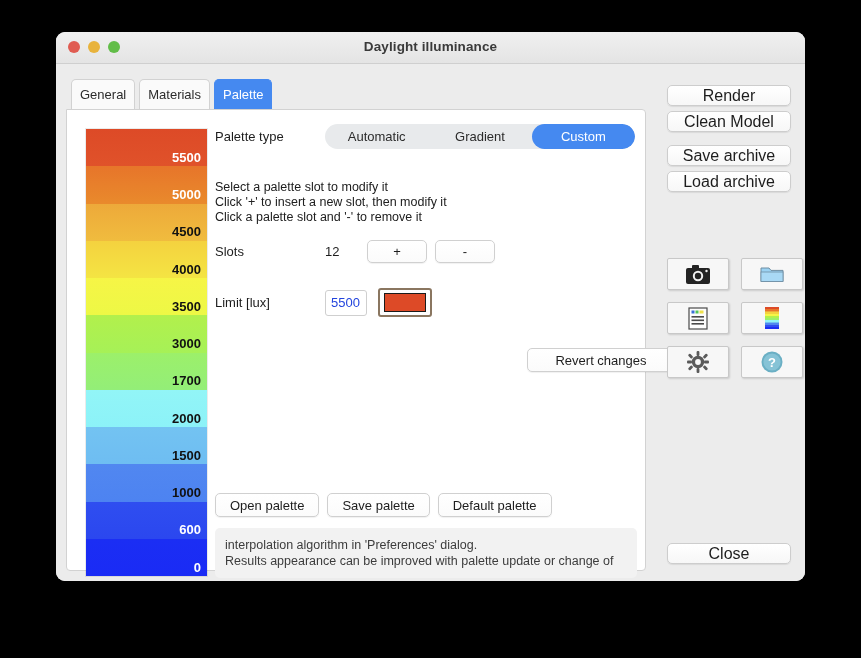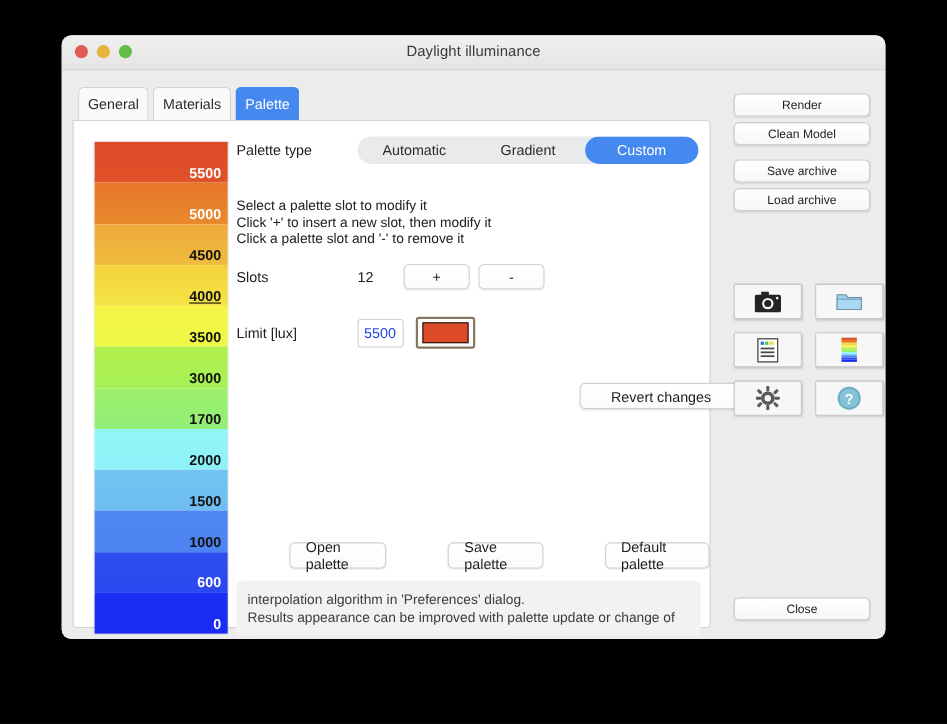--- a/index.html
+++ b/index.html
@@ -27,21 +27,21 @@
     flex: 0 0 auto;
   }
   .traffic { position: absolute; left: 12px; top: 9px; display: flex; gap: 8px; }
   .light { width: 12px; height: 12px; border-radius: 50%; }
   .light.red { background: #e05c52; }
   .light.yellow { background: #e8b33c; }
   .light.green { background: #62bd48; }
   .title-text {
     position: absolute; left: 0; right: 0; top: 7px;
     text-align: center;
-    font-size: 13.5px; font-weight: normal; color: #3a3a3a;
+    font-size: 13.5px; font-weight: bold; color: #3a3a3a;
     letter-spacing: 0.1px;
   }
   .body-area { flex: 1 1 auto; display: flex; position: relative; background: #ececec; }
 
   
   .main-col {
     width: 600px; position: relative;
     display: flex; flex-direction: column;
     padding: 12px 0 0 10px;
     box-sizing: border-box;
@@ -144,21 +144,21 @@
     border-radius: 3px;
     background: #fdfdfd;
     display: flex; align-items: center; justify-content: center;
     box-sizing: border-box;
   }
   .swatch-inner { width: 42px; height: 19px; border: 1px solid #1a1a1a; box-sizing: border-box; }
 
   .btn-revert { position: absolute; left: 312px; top: 238px; width: 148px; height: 24px; }
 
   .bottom-btns { position: absolute; left: 0; top: 383px; display: flex; gap: 8px; }
-  .btn-bottom { height: 24px; padding: 8px 14px; margin-left: 48px; }
+  .btn-bottom { height: 24px; padding: 8px 14px; }
 
   .banner {
     position: absolute; left: 0; top: 418px;
     width: 422px; padding: 9px 10px;
     background: #f2f2f2; border-radius: 5px;
     font-size: 12.5px; color: #3c3c3c; line-height: 16px;
     box-sizing: border-box;
   }
 
   
@@ -166,21 +166,21 @@
     flex: 1 1 auto; position: relative;
     padding-top: 27px;
     box-sizing: border-box;
   }
   .side-btn {
     position: absolute; left: 11px;
     width: 124px; height: 21px;
     background: linear-gradient(#ffffff, #f7f7f7);
     border: 1px solid #cdcdcd; border-radius: 5px;
     display: flex; align-items: center; justify-content: center;
-    font-size: 11px; color: #1d1d1d;
+    font-size: 16px; color: #1d1d1d;
     box-shadow: 0 1px 1px rgba(0,0,0,0.08);
     box-sizing: border-box;
   }
   .icon-grid {
     position: absolute; left: 11px; top: 194px;
     width: 136px;
     display: grid;
     grid-template-columns: 62px 62px;
     grid-gap: 12px;
   }
@@ -226,21 +226,21 @@
             <div class="band" style="background: linear-gradient(rgb(221, 74, 39), rgb(224, 82, 42));">
               <div class="band-label" style="color: rgb(255, 255, 255);">5500</div>
             </div>
             <div class="band" style="background: linear-gradient(rgb(231, 117, 42), rgb(233, 138, 44));">
               <div class="band-label" style="color: rgb(255, 255, 255);">5000</div>
             </div>
             <div class="band" style="background: linear-gradient(rgb(237, 169, 58), rgb(240, 188, 62));">
               <div class="band-label" style="color: rgb(17, 17, 17);">4500</div>
             </div>
             <div class="band" style="background: linear-gradient(rgb(244, 210, 63), rgb(244, 228, 67));">
-              <div class="band-label" style="color: rgb(17, 17, 17); text-decoration: underline;">4000</div>
+              <div class="band-label" style="color: rgb(17, 17, 17);">4000</div>
             </div>
             <div class="band" style="background: linear-gradient(rgb(246, 245, 70), rgb(237, 248, 69));">
               <div class="band-label" style="color: rgb(17, 17, 17);">3500</div>
             </div>
             <div class="band" style="background: linear-gradient(rgb(178, 240, 76), rgb(166, 241, 87));">
               <div class="band-label" style="color: rgb(17, 17, 17);">3000</div>
             </div>
             <div class="band" style="background: linear-gradient(rgb(156, 240, 106), rgb(147, 238, 120));">
               <div class="band-label" style="color: rgb(17, 17, 17);">1700</div>
             </div>

